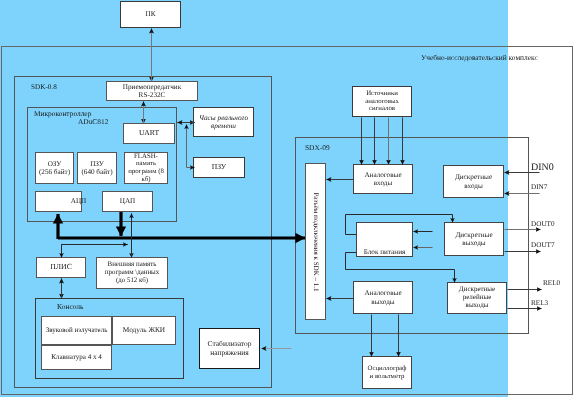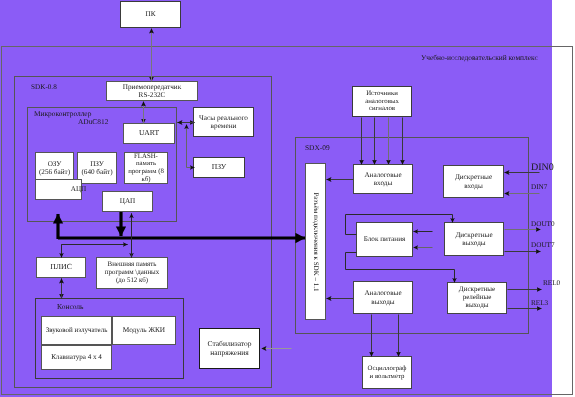--- a/index.html
+++ b/index.html
@@ -2,21 +2,21 @@
 <html><head>
 <meta charset="utf-8">
 <title>Diagram</title>
 <style>
   html,body{margin:0;padding:0;background:#ffffff;}
   body{width:575px;height:397px;overflow:hidden;
        font-family:"Liberation Serif","DejaVu Serif",serif;
        color:#1a1a1a;
        -webkit-font-smoothing:antialiased;
        text-rendering:geometricPrecision;}
-  #stage{position:relative;width:552px;height:397px;background:#8b5cf6;}
+  #stage{position:relative;width:508px;height:397px;background:#7dd3fc;}
   svg#wires{position:absolute;left:0;top:0;pointer-events:none;}
   .box{position:absolute;box-sizing:border-box;background:#fff;
        display:flex;flex-direction:column;align-items:center;justify-content:center;
        text-align:center;}
   .box span{display:block;line-height:1.14;white-space:nowrap;}
   .lbl{position:absolute;white-space:nowrap;}
   .frm{position:absolute;box-sizing:border-box;background:transparent;}
 </style>
 </head>
 <body>
@@ -46,27 +46,27 @@
 <div class="box" style="left:77px;top:152px;width:40px;height:32px;border:1.0px solid #555;font-size:7.2px;">
       <span>ПЗУ</span>
       <span>(640 байт)</span>
     </div>
 <div class="box" style="left:124px;top:152px;width:44px;height:32px;border:1.0px solid #555;font-size:6.8px;line-height:1.08;">
       <span>FLASH-</span>
       <span>память</span>
       <span>программ (8</span>
       <span>кб)</span>
     </div>
-<div class="box" style="left:35px;top:179px;width:47px;height:21px;border:1.0px solid #555;font-size:7.2px;padding-left:40px;">
+<div class="box" style="left:35px;top:191px;width:47px;height:21px;border:1.0px solid #555;font-size:7.2px;padding-left:40px;">
       <span>АЦП</span>
     </div>
 <div class="box" style="left:102px;top:191px;width:51px;height:21px;border:1.0px solid #555;font-size:7.2px;">
       <span>ЦАП</span>
     </div>
-<div class="box" style="left:193px;top:107px;width:61px;height:30px;border:1.0px solid #3a3a3a;font-size:7.25px;">
+<div class="box" style="left:193px;top:107px;width:61px;height:30px;border:1.0px solid #3a3a3a;font-size:7.25px;font-style:italic;">
       <span>Часы реального</span>
       <span>времени</span>
     </div>
 <div class="box" style="left:193px;top:157px;width:52px;height:21px;border:1.0px solid #3a3a3a;font-size:7.6px;">
       <span>ПЗУ</span>
     </div>
 <div class="box" style="left:36px;top:257px;width:50px;height:21px;border:1.0px solid #555;font-size:7.8px;">
       <span>ПЛИС</span>
     </div>
 <div class="box" style="left:96px;top:257px;width:72px;height:32px;border:1.0px solid #555;font-size:6.9px;">
@@ -95,21 +95,21 @@
       <span style="transform:rotate(90deg);">Разъём подключения к SDK – 1.1</span>
     </div>
 <div class="box" style="left:353px;top:164px;width:60px;height:30px;border:1.0px solid #444;font-size:7.2px;">
       <span>Аналоговые</span>
       <span>входы</span>
     </div>
 <div class="box" style="left:443px;top:165px;width:61px;height:33px;border:1.0px solid #444;font-size:7.2px;">
       <span>Дискретные</span>
       <span>входы</span>
     </div>
-<div class="box" style="left:356px;top:222px;width:57px;height:35px;border:1.0px solid #444;font-size:7.2px;">
+<div class="box" style="left:356px;top:222px;width:57px;height:35px;border:1.0px solid #444;font-size:7.2px;justify-content:flex-end;">
       <span>Блок питания</span>
     </div>
 <div class="box" style="left:444px;top:222px;width:60px;height:34px;border:1.0px solid #444;font-size:7.2px;">
       <span>Дискретные</span>
       <span>выходы</span>
     </div>
 <div class="box" style="left:353px;top:281px;width:60px;height:33px;border:1.0px solid #444;font-size:7.2px;">
       <span>Аналоговые</span>
       <span>выходы</span>
     </div>

